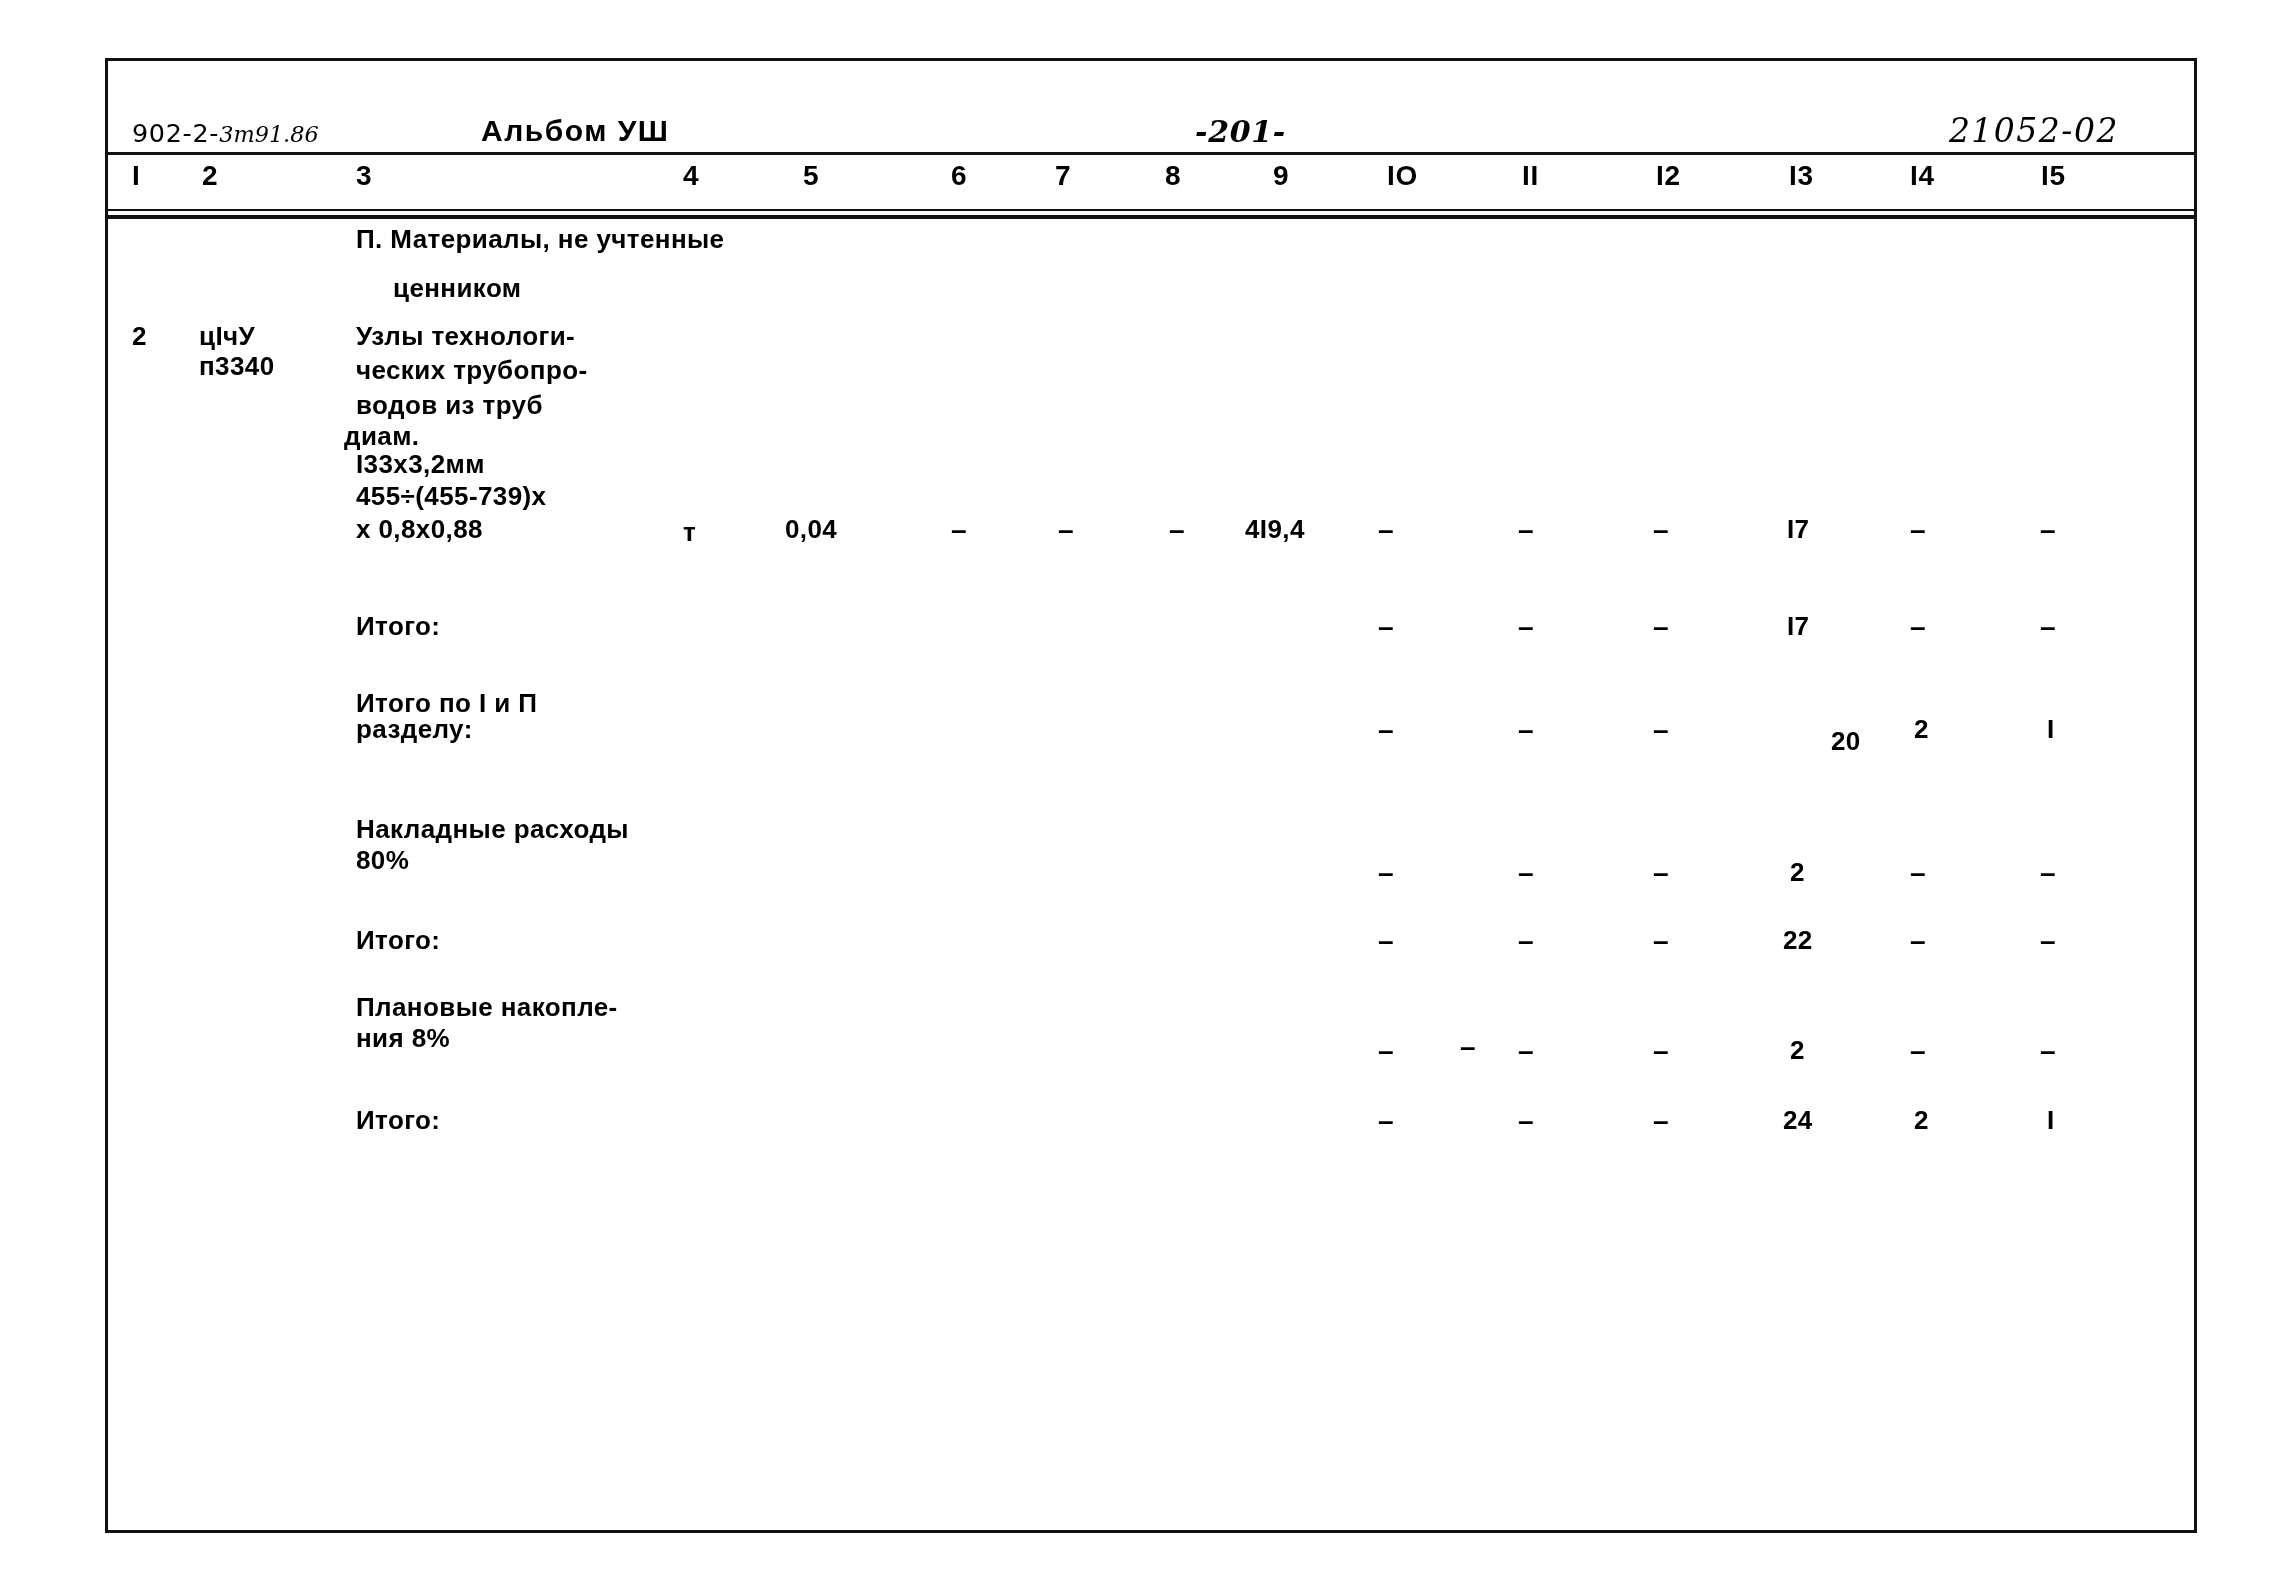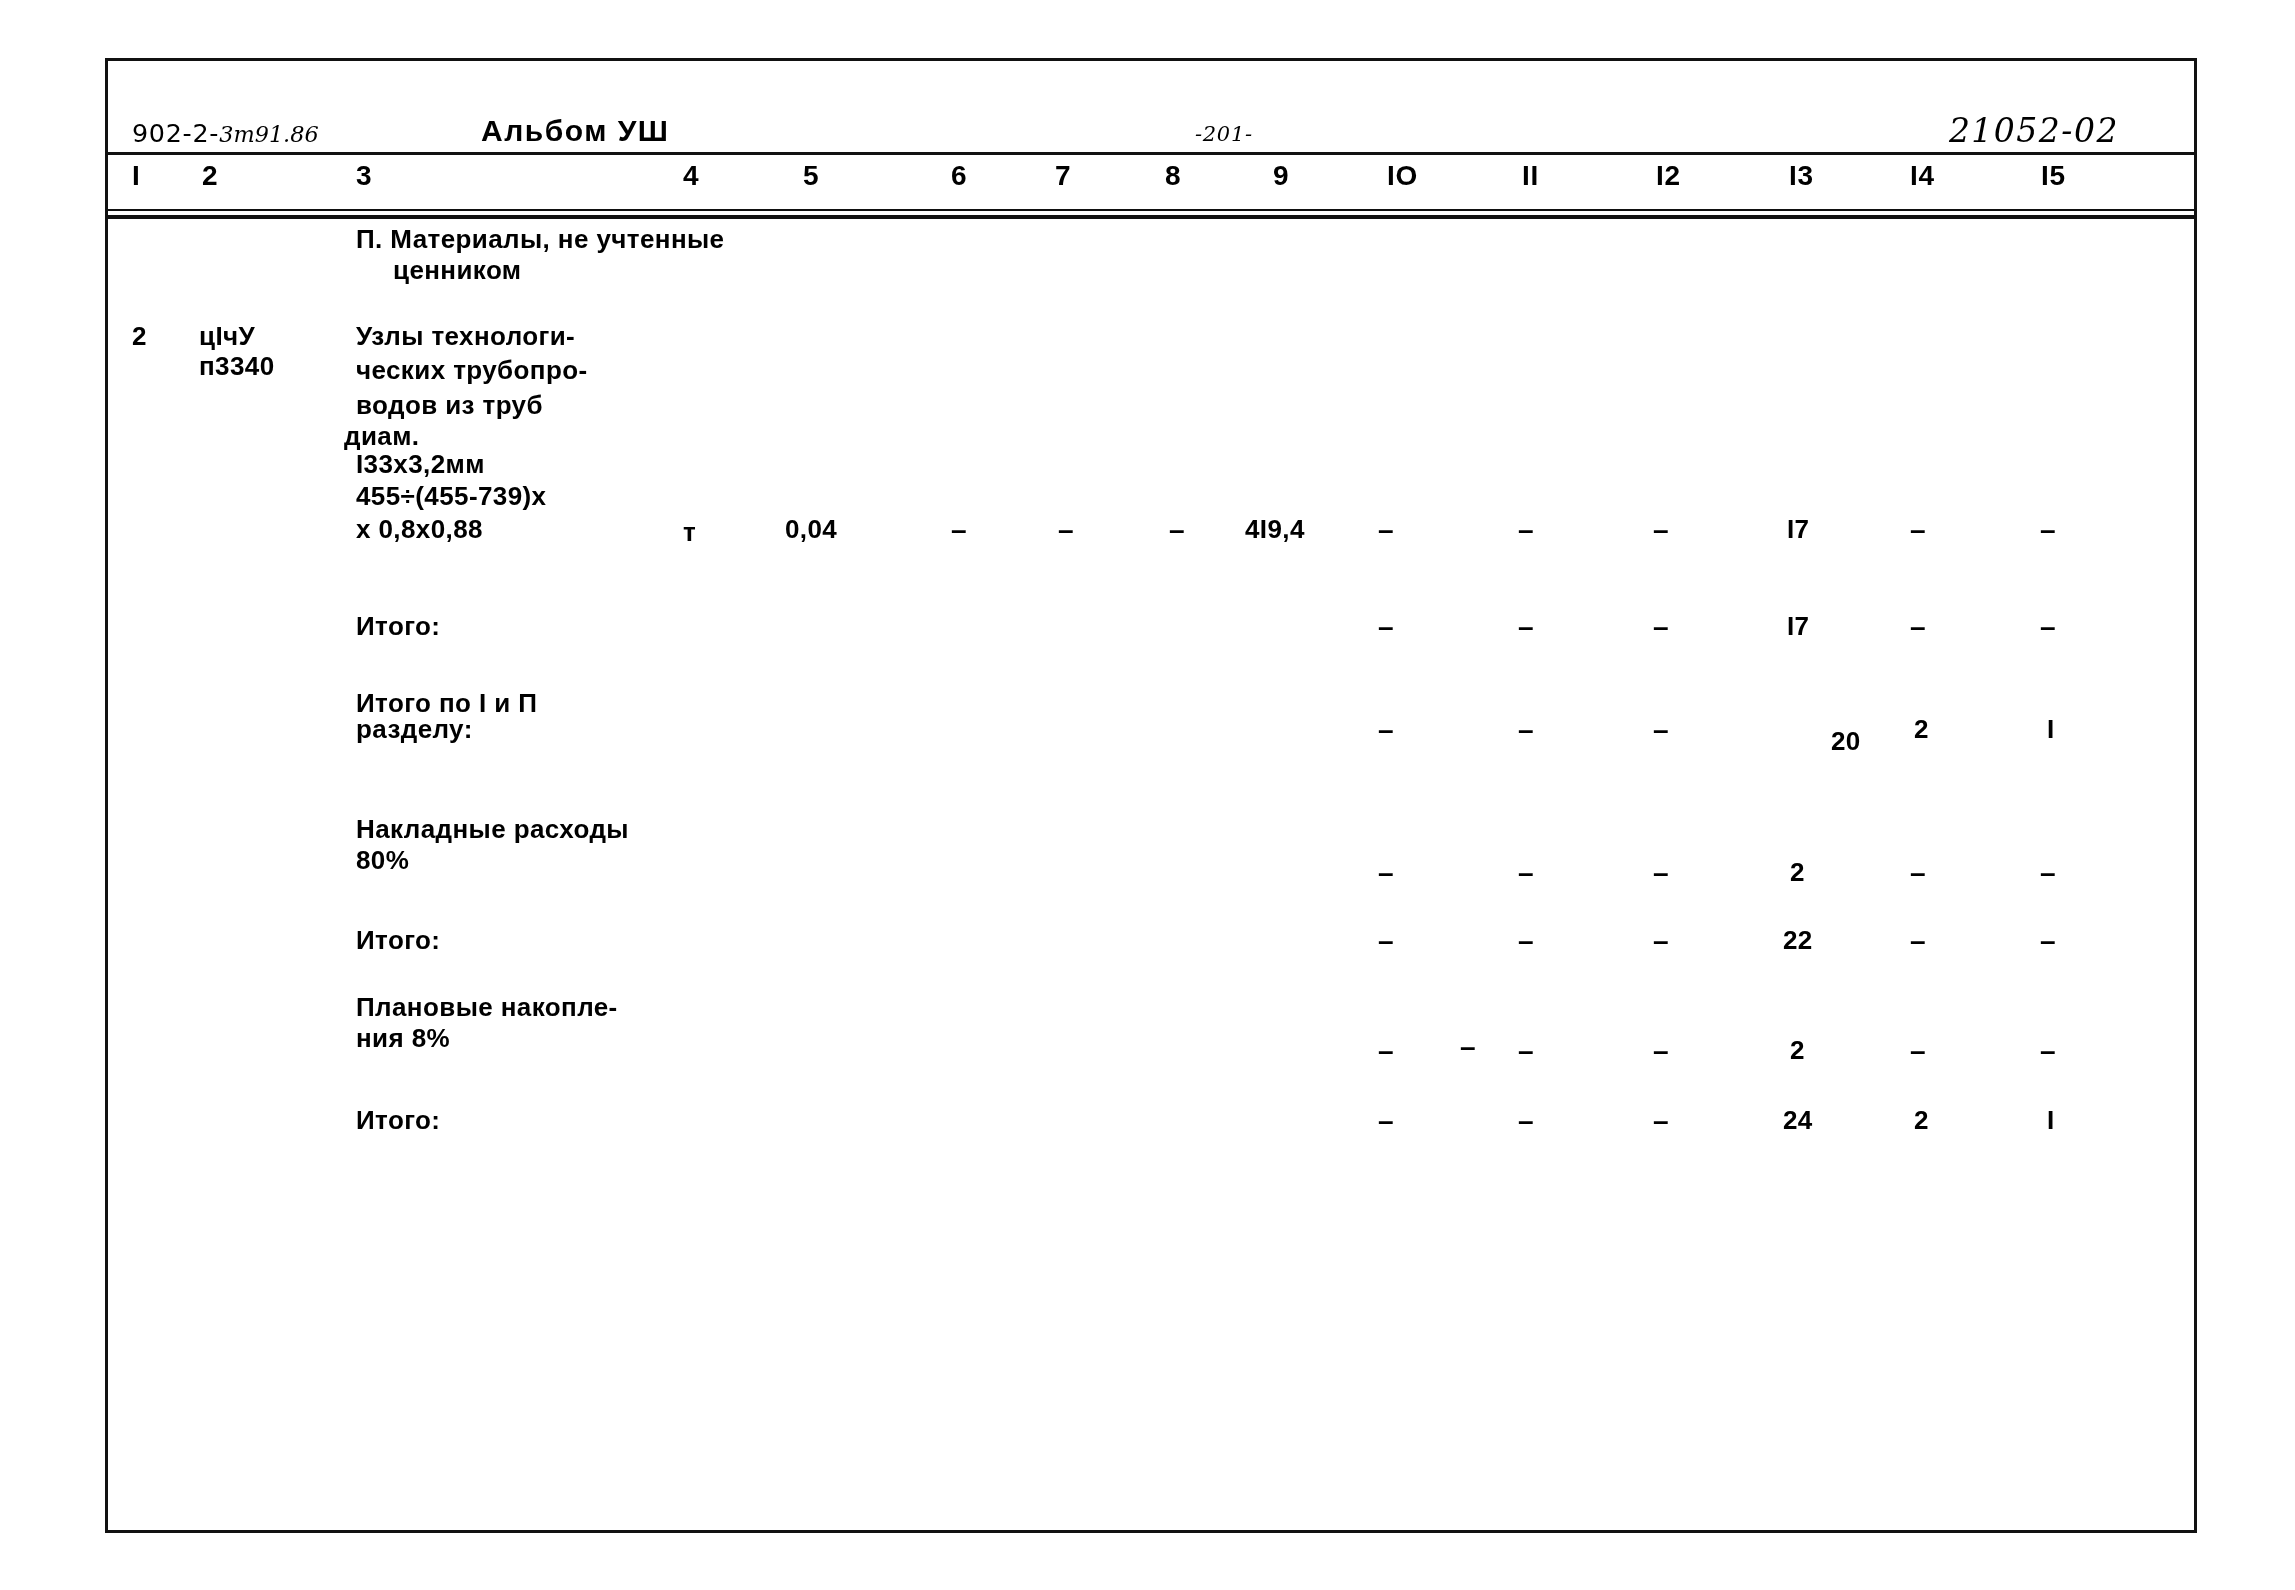--- a/index.html
+++ b/index.html
@@ -57,25 +57,25 @@
   }
   #hdr-album {
     left: 373px;
     top: 24px;
     font-size: 30px;
     font-weight: bold;
     letter-spacing: 1.5px;
   }
   #hdr-page {
     left: 1087px;
-    top: 32px;
+    top: 24px;
     font-family: "DejaVu Serif", serif;
     font-style: italic;
-    font-size: 21px;
-    font-weight: normal;
+    font-size: 30px;
+    font-weight: bold;
   }
   #hdr-doc {
     right: 75px;
     top: 21px;
     font-family: "DejaVu Serif", serif;
     font-style: italic;
     font-size: 33px;
     letter-spacing: 1.5px;
   }
 
@@ -167,21 +167,21 @@
     <div class="colnum" style="left:1933px;">I5</div>
   </div>
 
   <div class="rule" id="rule-mid"></div>
   <div class="rule" id="rule-mid2"></div>
 
   <div id="body">
 
     <div class="row" style="top:0px;">
       <div class="cell" style="left:248px; top:0px;">П. Материалы, не учтенные</div>
-      <div class="cell" style="left:285px; top:31px;">ценником</div>
+      <div class="cell" style="left:285px; top:49px;">ценником</div>
     </div>
 
     <div class="row" style="top:97px;">
       <div class="cell" style="left:24px;  top:0px;">2</div>
       <div class="cell" style="left:91px; top:0px;">цIчУ</div>
       <div class="cell" style="left:91px; top:30px;">п3340</div>
 
       <div class="cell" style="left:248px; top:0px;">Узлы технологи-</div>
       <div class="cell" style="left:248px; top:34px;">ческих трубопро-</div>
       <div class="cell" style="left:248px; top:69px;">водов из труб</div>

